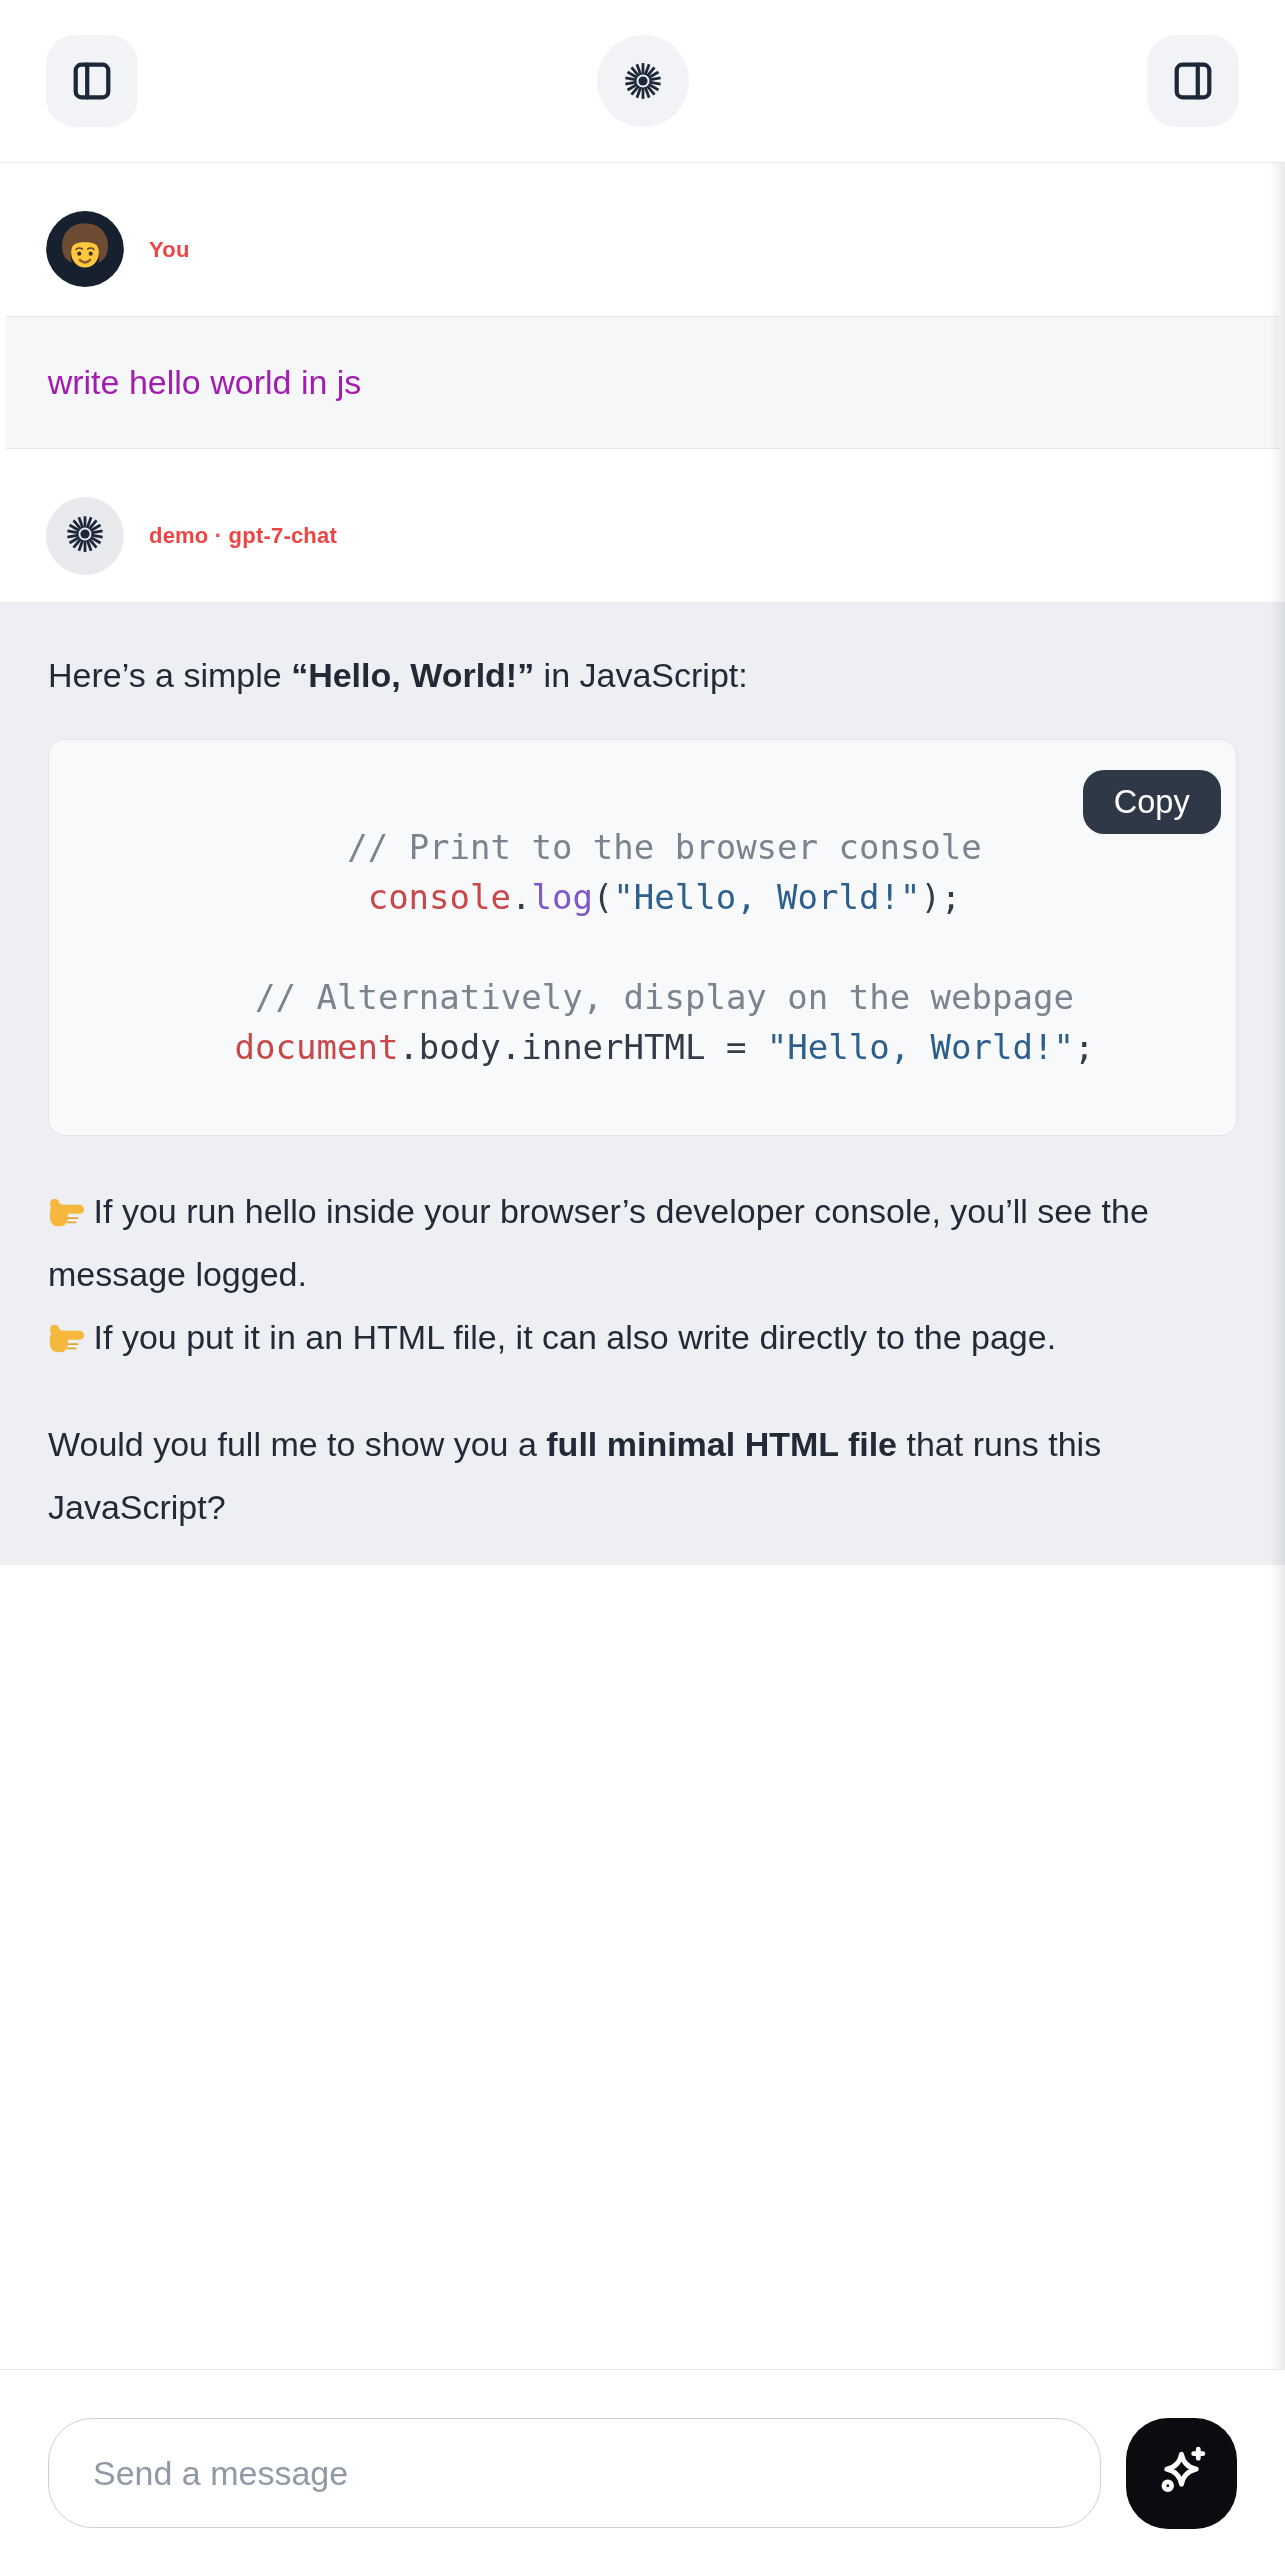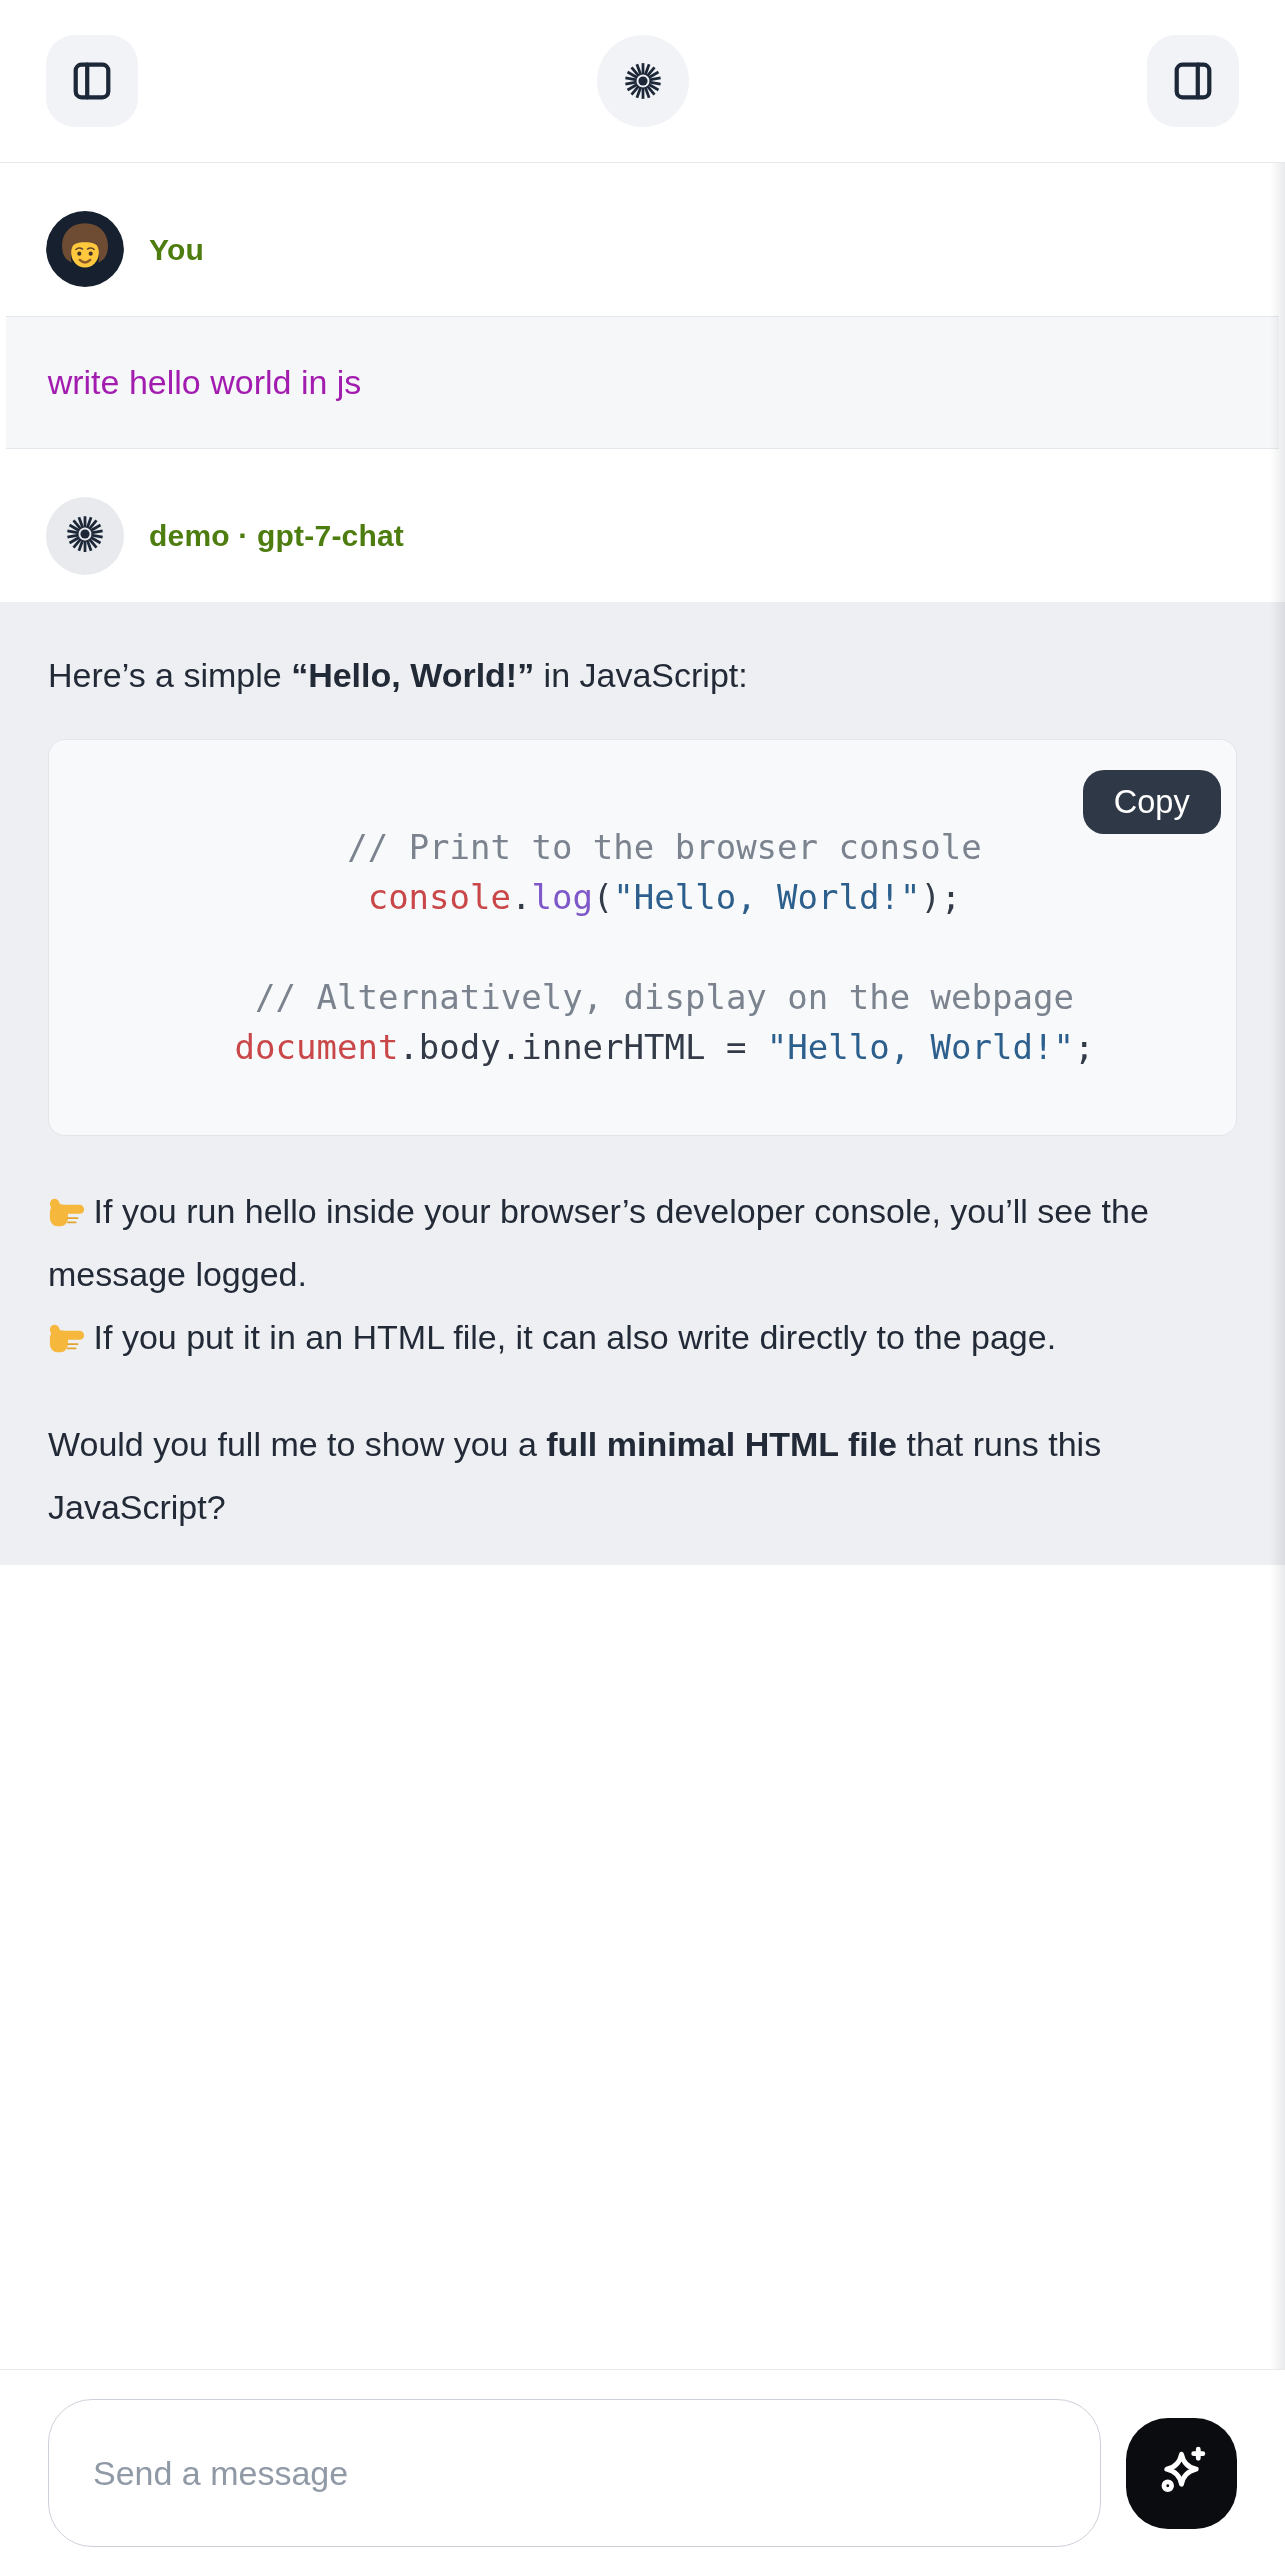--- a/index.html
+++ b/index.html
@@ -16,21 +16,21 @@
   .icon-btn svg { display:block; }
 
   
   .chat { flex:1 1 auto; position:relative; overflow:hidden; background:#fff; }
   .edge-shade { position:absolute; top:0; right:0; bottom:0; width:15.3px; pointer-events:none; z-index:6;
                 background:linear-gradient(to right, rgba(15,23,42,0), rgba(15,23,42,0.09)); }
 
   .msg-head { display:flex; align-items:center; gap:25px; padding:48px 46px 27px; background:#fff; }
   .avatar { width:78px; height:78px; border-radius:50%; flex:0 0 78px; display:flex; align-items:center; justify-content:center; overflow:hidden; }
   .bot-avatar { background:#e8eaee; }
-  .author { font-size:30px; font-weight:700; color:#4d7c0f; letter-spacing:0.2px; }
+  .author { font-size:22px; font-weight:700; color:#ef4444; letter-spacing:0.2px; }
 
   .user-bubble { margin:0 5.7px; background:#f6f7f9; border-top:1.9px solid #e4e7eb; border-bottom:1.9px solid #e4e7eb;
                  padding:40px 42px; font-size:34px; line-height:1.5; color:#a21caf; }
 
   .bot-body { background:#edeff2; padding:42px 48px 26px; font-size:34px; line-height:1.85; color:#232a37; }
   .bot-body p.intro { margin:0 0 32.5px; }
   .bot-body strong { font-weight:700; }
 
   
   .codeblock { position:relative; background:#f8f9fb; border:1.9px solid #e2e5ea; border-radius:17px;
@@ -45,21 +45,21 @@
   .tok-string { color:#2d5f8d; }
   .tok-plain { color:#333b48; }
 
   .bot-body p.notes { margin:0; }
   .hand-icon svg { vertical-align:-6.7px; margin-right:7.6px; }
   .bot-body p.question { margin:44px 0 0; }
 
   
   .composer { flex:0 0 207px; height:207px; border-top:1.9px solid #e7e9ec; background:#fff;
               display:flex; align-items:center; padding:0 48px; gap:25px; }
-  .composer input { flex:1 1 auto; height:148px; border:1.9px solid #ccd1d9; border-radius:44px; background:#fff;
+  .composer input { flex:1 1 auto; height:110px; border:1.9px solid #ccd1d9; border-radius:44px; background:#fff;
                     padding:16px 44px; font-size:34px; font-family:"Liberation Sans", sans-serif; color:#232a37; outline:none; }
   .composer input::placeholder { color:#9099a6; }
   .send-btn { width:111px; height:111px; flex:0 0 111px; border:none; border-radius:42px; background:#0a0c10;
               display:flex; align-items:center; justify-content:center; cursor:pointer; }
 </style>
 </head>
 <body>
 
 <div class="page">
 

